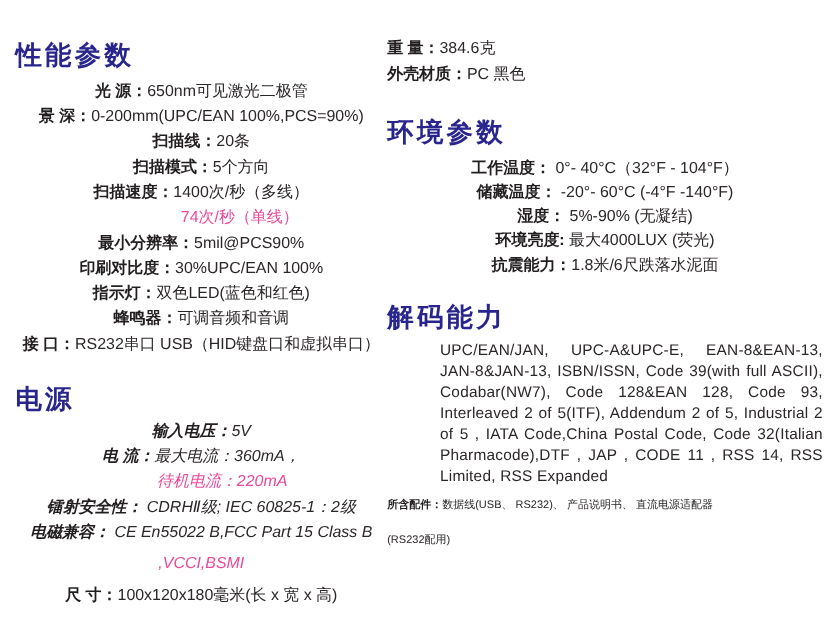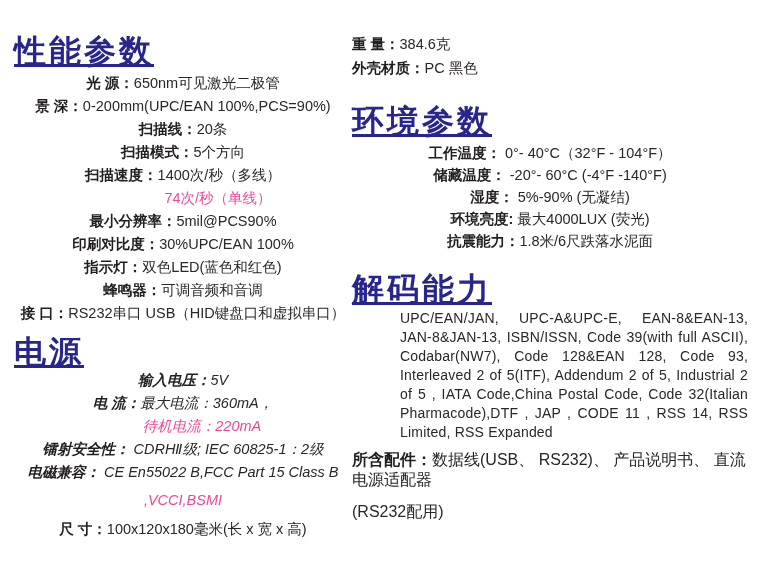--- a/index.html
+++ b/index.html
@@ -4,42 +4,42 @@
 <style>
   html,body{margin:0;padding:0;}
   body{
     width:759px;height:573px;background:#ffffff;position:relative;overflow:hidden;
     font-family:"Liberation Sans","DejaVu Sans",sans-serif;color:#292425;
   }
   .col{position:absolute;}
   .col-left{left:14px;top:36px;width:338px;}
   .col-right{left:352px;top:32px;width:396px;}
   h2.heading{
-    margin:0;font-size:32px;font-weight:bold;letter-spacing:3px;
-    color:#28268c;line-height:30px;text-decoration:underline;
+    margin:0;font-size:24px;font-weight:bold;letter-spacing:3px;
+    color:#28268c;line-height:30px;
   }
   .rows{margin-top:6px;text-align:center;}
   .row{font-size:14.5px;line-height:23px;white-space:nowrap;}
   .row .lbl{font-weight:bold;color:#221e1f;}
   .row .val{color:#2b2627;}
   .cont{padding-left:70px;font-size:14.5px;line-height:23px;color:#ec4899;}
   .cont-mid{padding-left:38px;}
   .cont-flush{padding-left:0;margin-top:5px;}
-  #power-section{margin-top:12px;}
+  #power-section{margin-top:24px;}
   #power-section .rows{margin-top:2px;font-style:italic;}
   #physical-section{margin-top:0px;}
   #env-section{margin-top:26px;}
   #env-section .row{line-height:22px;}
   #decode-section{margin-top:22px;}
   .decode-text{
     font-size:14px;line-height:19px;text-align:justify;margin-top:5px;
     color:#2b2627;letter-spacing:0.2px;margin-left:48px;
   }
   .general .row{line-height:24px;}
-  .accessories{margin-top:8px;font-size:16px;line-height:20px;white-space:normal;}
+  .accessories{margin-top:8px;font-size:10px;line-height:20px;white-space:normal;}
   .accessories .lbl{font-weight:bold;color:#221e1f;}
   .accessories .line2{margin-top:12px;color:#2b2627;}
 </style>
 </head>
 <body>
 
 <div class="col col-left">
 
   <section id="performance-section">
     <h2 class="heading">性能参数</h2>

